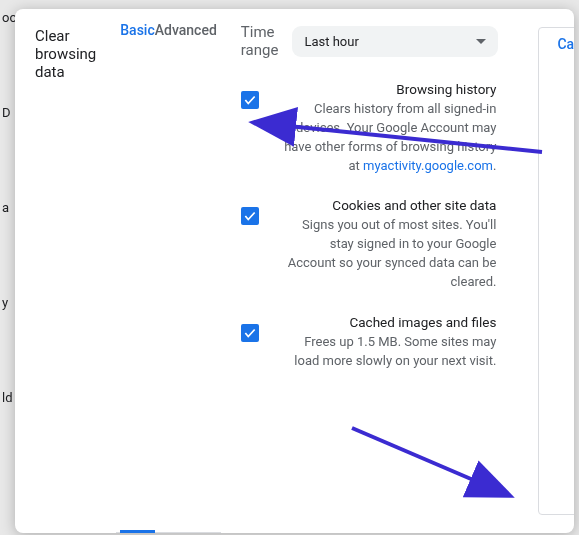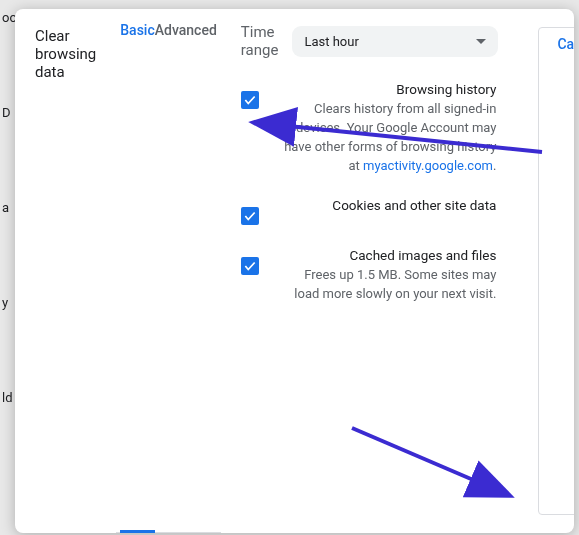--- a/index.html
+++ b/index.html
@@ -194,20 +194,21 @@
     </div>
 
     <div class="item">
       <div class="checkbox">
         <svg viewBox="0 0 24 24">
             <polyline points="4 12 9 18 20 6"></polyline>
           </svg>
       </div>
       <div class="item-body">
         <div class="item-title">Cookies and other site data</div>
+        <div class="item-desc">Signs you out of most sites. You'll stay signed in to your Google Account so your synced data can be cleared.</div>
       </div>
     </div>
 
     <div class="item">
       <div class="checkbox">
         <svg viewBox="0 0 24 24">
             <polyline points="4 12 9 18 20 6"></polyline>
           </svg>
       </div>
       <div class="item-body">

